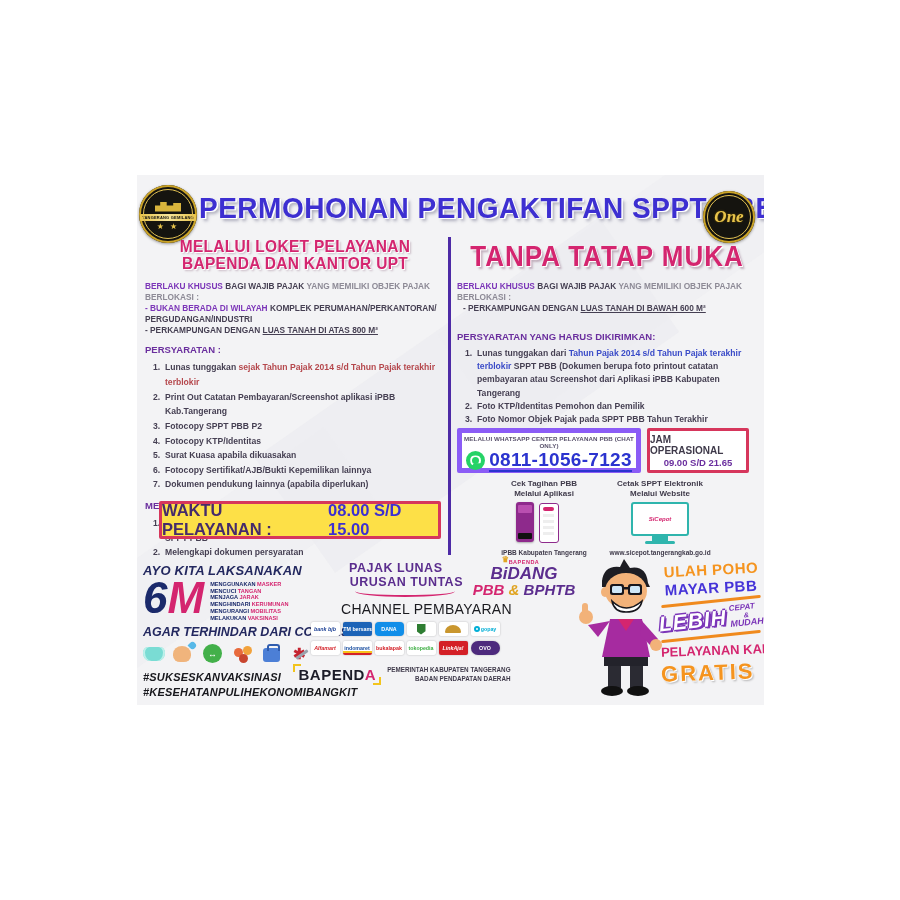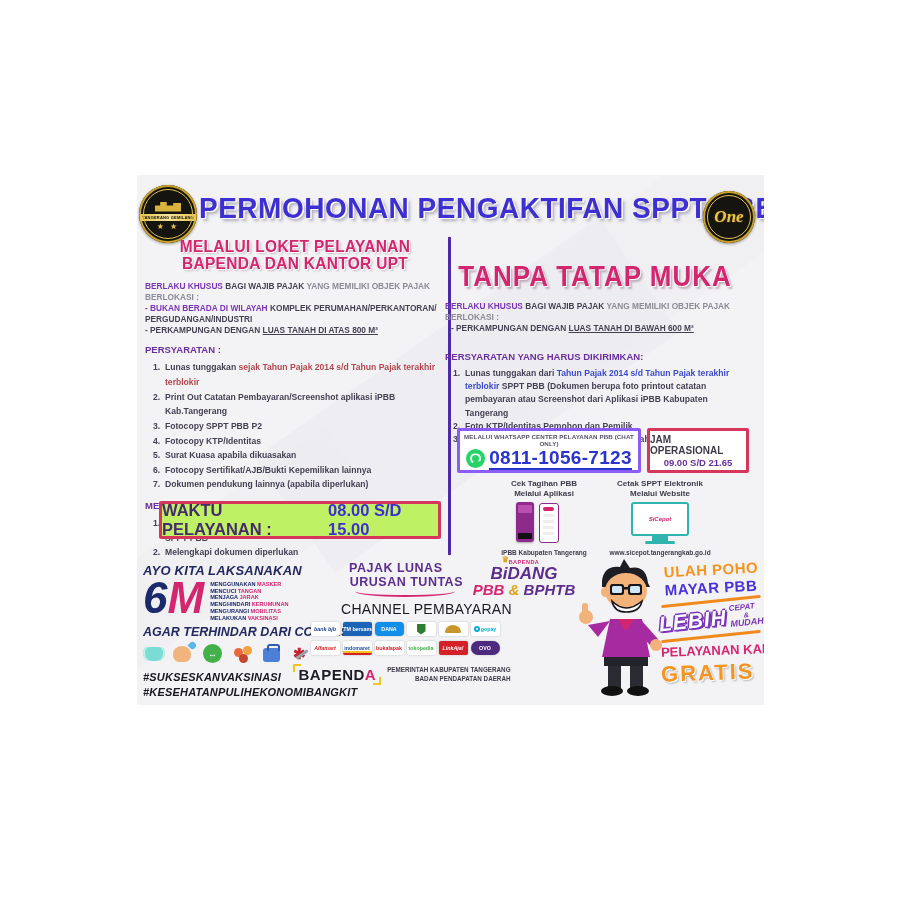--- a/index.html
+++ b/index.html
@@ -21,44 +21,44 @@
   .badge-stars { color:#e8c44c; font-size:8px; letter-spacing:2px; margin-top:1px; }
   .badge-one { font-family:"Liberation Serif",serif; font-style:italic; font-weight:bold; color:#e8c44c; font-size:17px; text-shadow:0 0 2px #7a5b00; }
 
   .title { position:absolute; left:62px; top:17px; width:500px; text-align:center; font-size:28px; font-weight:800; color:#3d2fd1; letter-spacing:.5px; transform:scaleY(1.08); text-shadow:1.5px 1.5px 0 #fff, 3px 3px 3px rgba(40,40,80,.35); white-space:nowrap; }
 
   .divider { position:absolute; left:311px; top:62px; width:3px; height:318px; background:#4d2aa6; }
 
   
   .col { position:absolute; top:64px; width:300px; }
   .col-left { left:8px; }
-  .col-right { left:308px;margin-top:20px; }
+  .col-right { left:320px; }
   .lc-header { text-align:center; font-size:15.5px; font-weight:800; color:#d4256f; line-height:1.05; letter-spacing:.3px; text-shadow:1px 1px 0 #fff,2px 2px 2px rgba(80,20,60,.25); transform:scaleY(1.1); }
   .rc-header { text-align:center; font-size:26px; font-weight:800; color:#d4256f; letter-spacing:1px; margin-top:2px; text-shadow:1px 1px 0 #fff,2.5px 2.5px 2px rgba(80,20,60,.3); transform:scaleY(1.12); white-space:nowrap; }
 
   .intro { margin-top:9px; font-size:8.3px; line-height:1.35; color:#8d8a96; font-weight:bold; }
   .hl-purple { color:#7b35b8; }
   .t-dark { color:#453f52; }
   .bullets { font-size:8.3px; line-height:1.35; color:#453f52; font-weight:bold; }
   .u { text-decoration:underline; }
 
   .sec-label { margin-top:8px; font-size:9.5px; font-weight:800; color:#6a2e9e; }
   ol.numbered { list-style:none; counter-reset:n; margin-top:5px; margin-left:8px; }
   ol.numbered li { counter-increment:n; position:relative; padding-left:12px; font-size:8.6px; line-height:1.7; font-weight:bold; color:#453f52; }
   ol.numbered li::before { content:counter(n) "."; position:absolute; left:0; color:#453f52; }
   .hl-red { color:#b5484d; }
   .hl-blue { color:#3b4cc8; }
   .col-right ol.numbered li { line-height:1.55; }
 
-  .waktu-box { position:absolute; left:14px; top:262px; width:282px; height:38px; background:#bef264; border:3px solid #d6365c; border-radius:2px; display:flex; align-items:center; justify-content:center; gap:5px; font-size:16.5px; font-weight:800; }
+  .waktu-box { position:absolute; left:14px; top:262px; width:282px; height:38px; background:#fde047; border:3px solid #d6365c; border-radius:2px; display:flex; align-items:center; justify-content:center; gap:5px; font-size:16.5px; font-weight:800; }
   .waktu-label { color:#452b6b; }
   .waktu-value { color:#3d2fd1; }
 
   
-  .wa-box { position:absolute; left:320px; top:253px; width:184px; height:45px; background:#fff; border:3px solid #8b5cf6; border-radius:2px; text-align:center; padding-top:2px; }
+  .wa-box { position:absolute; left:320px; top:253px; width:184px; height:45px; background:#fff; border:5px solid #8b5cf6; border-radius:2px; text-align:center; padding-top:2px; }
   .wa-label { font-size:6.2px; font-weight:800; color:#58516b; letter-spacing:.1px; }
   .wa-row { display:flex; align-items:center; justify-content:center; gap:4px; margin-top:1px; }
   .wa-icon { width:19px; height:19px; border-radius:50%; background:#25d366; position:relative; flex:0 0 auto; }
   .wa-icon::after { content:""; position:absolute; inset:4px; border:2px solid #fff; border-radius:50%; clip-path:polygon(0 0,100% 0,100% 70%,35% 70%,10% 100%,0 100%); }
   .wa-number { font-size:19px; font-weight:800; color:#2b33cf; border-bottom:2.5px solid #2b33cf; line-height:1.05; letter-spacing:.3px; }
   .jam-box { position:absolute; left:510px; top:253px; width:102px; height:45px; background:#fff; border:3px solid #d6365c; border-radius:2px; display:flex; flex-direction:column; align-items:center; justify-content:center; }
   .jam-label { font-size:10px; font-weight:800; color:#3f3a4a; }
   .jam-value { font-size:9.5px; font-weight:800; color:#6a2e9e; margin-top:1px; }
 
   
@@ -206,21 +206,21 @@
         <li><span>Print Out Catatan Pembayaran/Screenshot aplikasi iPBB Kab.Tangerang</span></li>
         <li><span>Fotocopy SPPT PBB P2</span></li>
         <li><span>Fotocopy KTP/Identitas</span></li>
         <li><span>Surat Kuasa apabila dikuasakan</span></li>
         <li><span>Fotocopy Sertifikat/AJB/Bukti Kepemilikan lainnya</span></li>
         <li><span>Dokumen pendukung lainnya (apabila diperlukan)</span></li>
       </ol>
       <div class="sec-label">MEKANISME DAN PROSEDUR :</div>
       <ol class="numbered">
         <li><span>Mengisi dan menandatangani Formulir Permohonan Pengaktifan SPPT PBB</span></li>
-        <li><span>Melengkapi dokumen diperlukan</span></li>
+        <li><span>Melengkapi dokumen persyaratan</span></li>
       </ol>
       <div class="waktu-box">
         <span class="waktu-label">WAKTU PELAYANAN :</span>
         <span class="waktu-value">08.00 S/D 15.00</span>
       </div>
     </div>
 
     <div class="col col-right">
       <div class="rc-header">TANPA TATAP MUKA</div>
       <div class="intro">

